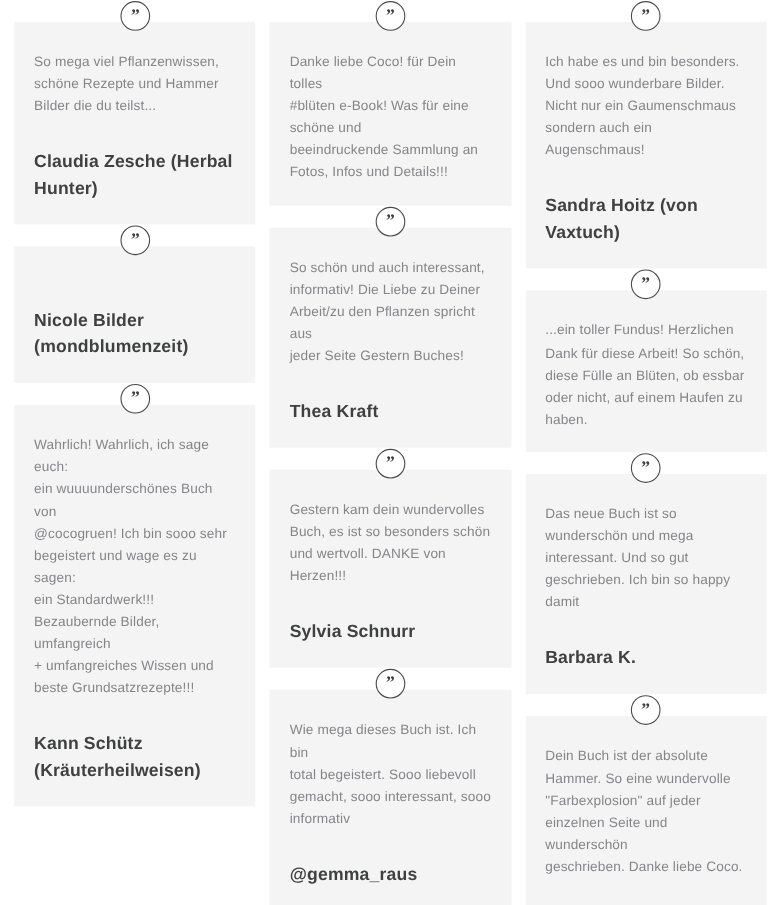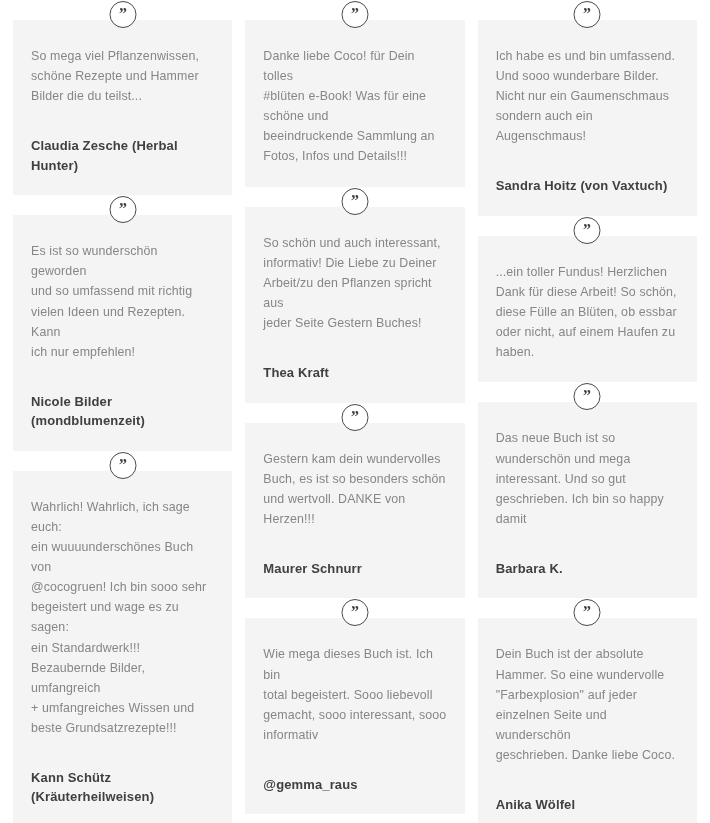--- a/index.html
+++ b/index.html
@@ -65,21 +65,21 @@
     color: #85868a;
     font-size: 12.4px;
     line-height: 1.62;
     margin: 0;
     white-space: pre-line;
     letter-spacing: 0.01em;
   }
 
   .testimonial-author {
     color: #3f4042;
-    font-size: 13px;
+    font-size: 16px;
     font-weight: bold;
     line-height: 1.5;
     margin: 0;
     padding-top: 30px;
     white-space: pre-line;
     letter-spacing: 0.01em;
   }
 </style>
 </head>
 <body>
@@ -96,24 +96,20 @@
 schöne Rezepte und Hammer
 Bilder die du teilst...</p>
     <p class="testimonial-author">Claudia Zesche (Herbal Hunter)</p>
   </div>
       <div class="testimonial">
     <div class="quote-badge">
       <svg width="15" height="15" viewBox="0 0 16 16" aria-hidden="true">
         <text x="8" y="12.5" text-anchor="middle" font-family="'Liberation Serif', serif" font-size="17" font-weight="bold" fill="#3f4042">”</text>
       </svg>
     </div>
-    <p class="testimonial-text">Es ist so wunderschön geworden
-und so umfassend mit richtig
-vielen Ideen und Rezepten. Kann
-ich nur empfehlen!</p>
     <p class="testimonial-author">Nicole Bilder
 (mondblumenzeit)</p>
   </div>
       <div class="testimonial">
     <div class="quote-badge">
       <svg width="15" height="15" viewBox="0 0 16 16" aria-hidden="true">
         <text x="8" y="12.5" text-anchor="middle" font-family="'Liberation Serif', serif" font-size="17" font-weight="bold" fill="#3f4042">”</text>
       </svg>
     </div>
     <p class="testimonial-text">Wahrlich! Wahrlich, ich sage euch:
@@ -154,21 +150,21 @@
   </div>
       <div class="testimonial">
     <div class="quote-badge">
       <svg width="15" height="15" viewBox="0 0 16 16" aria-hidden="true">
         <text x="8" y="12.5" text-anchor="middle" font-family="'Liberation Serif', serif" font-size="17" font-weight="bold" fill="#3f4042">”</text>
       </svg>
     </div>
     <p class="testimonial-text">Gestern kam dein wundervolles
 Buch, es ist so besonders schön
 und wertvoll. DANKE von Herzen!!!</p>
-    <p class="testimonial-author">Maurer Schnurr</p>
+    <p class="testimonial-author">Sylvia Schnurr</p>
   </div>
       <div class="testimonial">
     <div class="quote-badge">
       <svg width="15" height="15" viewBox="0 0 16 16" aria-hidden="true">
         <text x="8" y="12.5" text-anchor="middle" font-family="'Liberation Serif', serif" font-size="17" font-weight="bold" fill="#3f4042">”</text>
       </svg>
     </div>
     <p class="testimonial-text">Wie mega dieses Buch ist. Ich bin
 total begeistert. Sooo liebevoll
 gemacht, sooo interessant, sooo
@@ -176,21 +172,21 @@
     <p class="testimonial-author">@gemma_raus</p>
   </div>
     </div>
     <div class="column">
       <div class="testimonial">
     <div class="quote-badge">
       <svg width="15" height="15" viewBox="0 0 16 16" aria-hidden="true">
         <text x="8" y="12.5" text-anchor="middle" font-family="'Liberation Serif', serif" font-size="17" font-weight="bold" fill="#3f4042">”</text>
       </svg>
     </div>
-    <p class="testimonial-text">Ich habe es und bin umfassend.
+    <p class="testimonial-text">Ich habe es und bin besonders.
 Und sooo wunderbare Bilder.
 Nicht nur ein Gaumenschmaus
 sondern auch ein Augenschmaus!</p>
     <p class="testimonial-author">Sandra Hoitz (von Vaxtuch)</p>
   </div>
       <div class="testimonial">
     <div class="quote-badge">
       <svg width="15" height="15" viewBox="0 0 16 16" aria-hidden="true">
         <text x="8" y="12.5" text-anchor="middle" font-family="'Liberation Serif', serif" font-size="17" font-weight="bold" fill="#3f4042">”</text>
       </svg>

